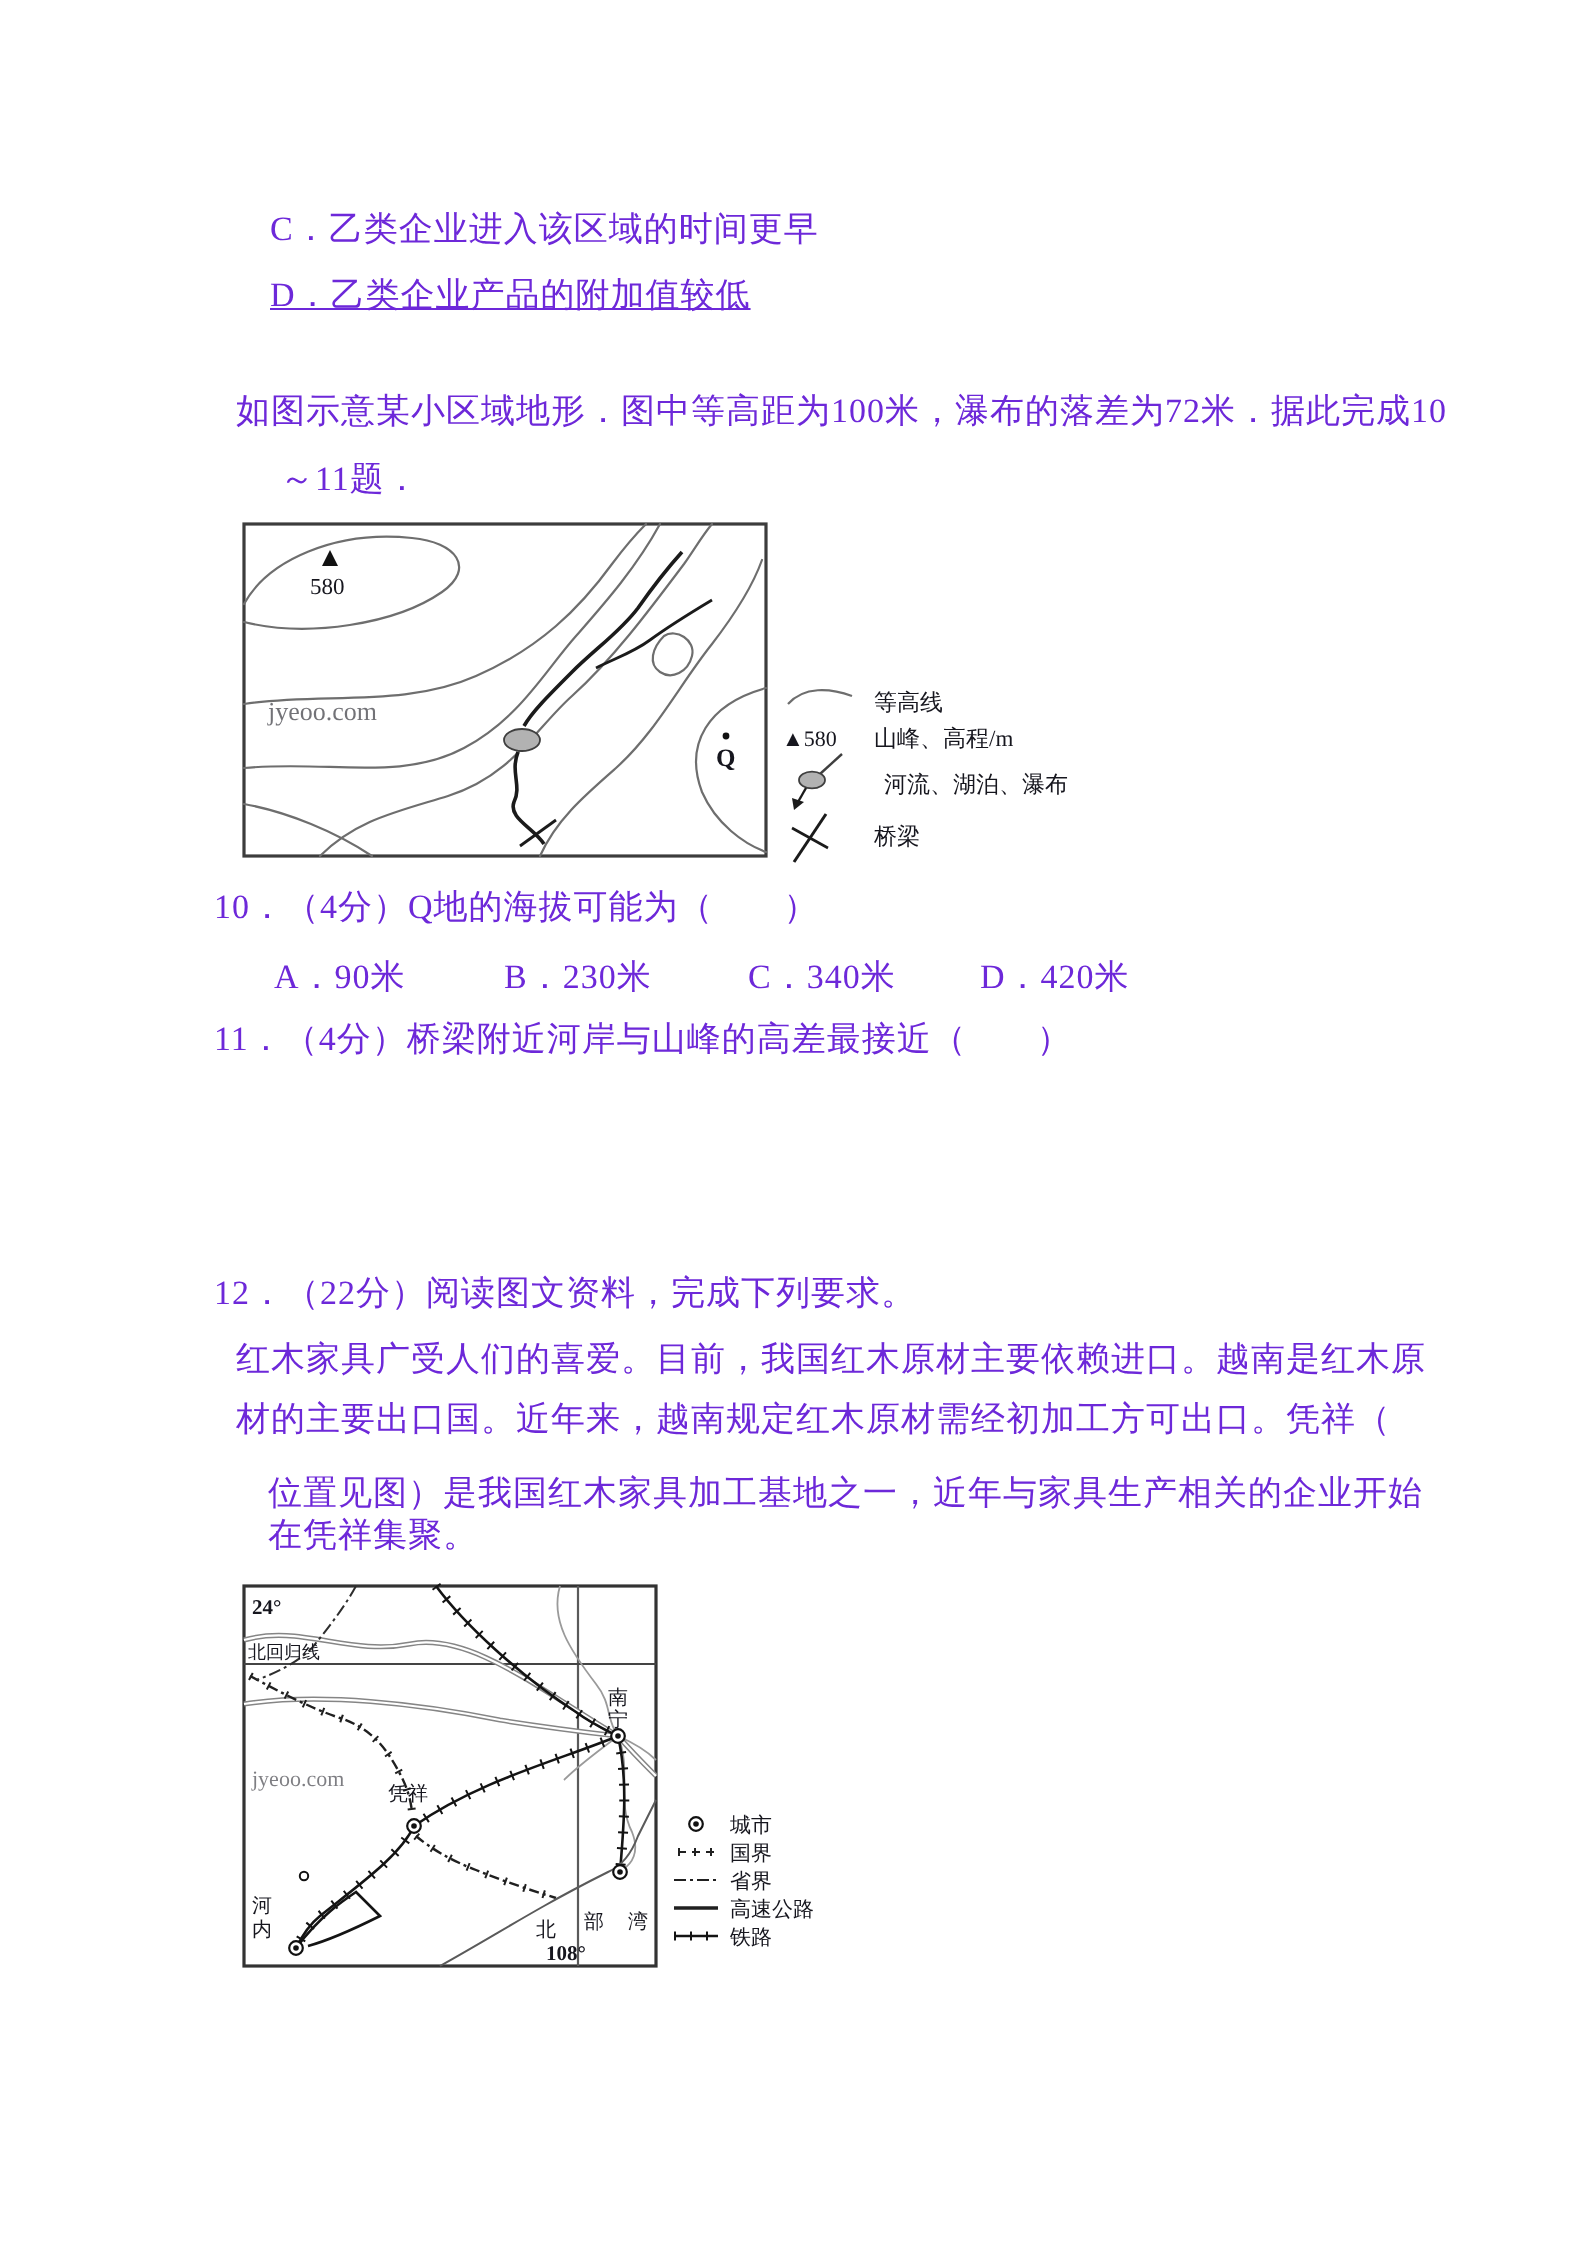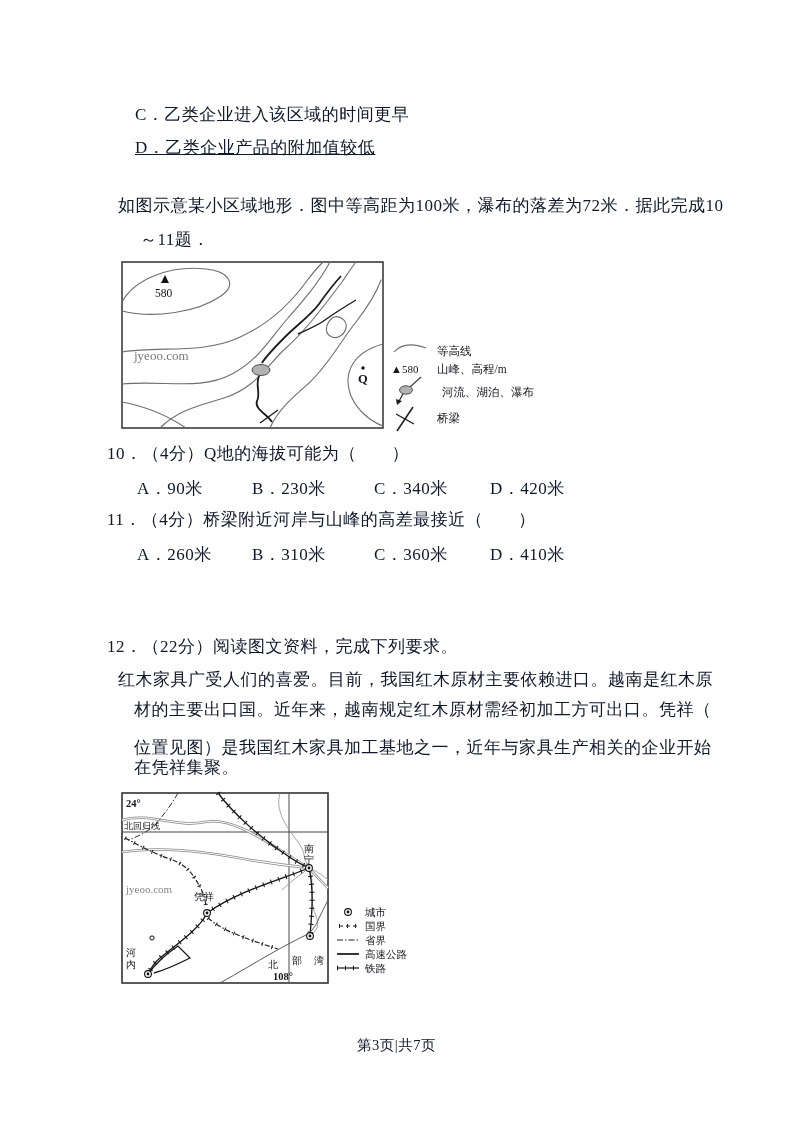--- a/index.html
+++ b/index.html
@@ -3,21 +3,21 @@
 <meta charset="utf-8">
 <style>
   * { margin: 0; padding: 0; box-sizing: border-box; }
   html, body { background: #ffffff; }
   .page {
     position: relative;
     width: 793px;
     height: 1122px;
     background: #ffffff;
     font-family: "Liberation Serif", "DejaVu Serif", serif;
-    color: #0f172a;
+    color: #6d28d9;
     overflow: hidden;
   }
   .line {
     position: absolute;
     font-size: 17px;
     line-height: 22px;
     white-space: nowrap;
     letter-spacing: 0.5px;
   }
   .opt-row { position: absolute; width: 100%; height: 22px; text-decoration: underline; }
@@ -120,31 +120,25 @@
 
   <div class="line" style="top:443px; left:107px;">10．（4分）Q地的海拔可能为（　　）</div>
   <div class="opt-row" style="top:477px;">
     <span class="opt-a">A．90米</span>
     <span class="opt-b">B．230米</span>
     <span class="opt-c">C．340米</span>
     <span class="opt-d">D．420米</span>
   </div>
 
   <div class="line" style="top:509px; left:107px;">11．（4分）桥梁附近河岸与山峰的高差最接近（　　）</div>
-  <div class="opt-row" style="top:543px;">
-    <span class="opt-a">A．260米</span>
-    <span class="opt-b">B．310米</span>
-    <span class="opt-c">C．360米</span>
-    <span class="opt-d">D．410米</span>
-  </div>
 
 
   <div class="line" style="top:636px; left:107px;">12．（22分）阅读图文资料，完成下列要求。</div>
   <div class="line" style="top:669px; left:118px;">红木家具广受人们的喜爱。目前，我国红木原材主要依赖进口。越南是红木原</div>
-  <div class="line" style="top:699px; left:134px;">材的主要出口国。近年来，越南规定红木原材需经初加工方可出口。凭祥（</div>
+  <div class="line" style="top:699px; left:118px;">材的主要出口国。近年来，越南规定红木原材需经初加工方可出口。凭祥（</div>
   <div class="line" style="top:738px; left:134px;font-family:Liberation Mono, monospace;">位置见图）是我国红木家具加工基地之一，近年与家具生产相关的企业开始</div>
   <div class="line" style="top:757px; left:134px;">在凭祥集聚。</div>
 
   <div class="figure" style="top:790px; left:120px; width:360px; height:200px;">
     <svg width="360" height="200" viewBox="0 0 360 200">
 
       <text x="6" y="103" font-size="11" fill="#d9d3c8" opacity="0.55">jyeoo.com</text>
 
       <rect x="2" y="3" width="206" height="190" fill="none" stroke="#333333" stroke-width="1.6"></rect>
 
@@ -249,15 +243,14 @@
 
         <g>
           <line x1="217" y1="178" x2="239" y2="178" stroke="#141414" stroke-width="1.2"></line>
           <line x1="217" y1="178" x2="239" y2="178" stroke="#141414" stroke-width="4.5" stroke-dasharray="1 7"></line>
         </g>
         <text x="245" y="182" font-size="10.5">铁路</text>
       </g>
     </svg>
   </div>
 
-  <div class="footer">第3页|共7页</div>
 
 </div>
 
 </body></html>

